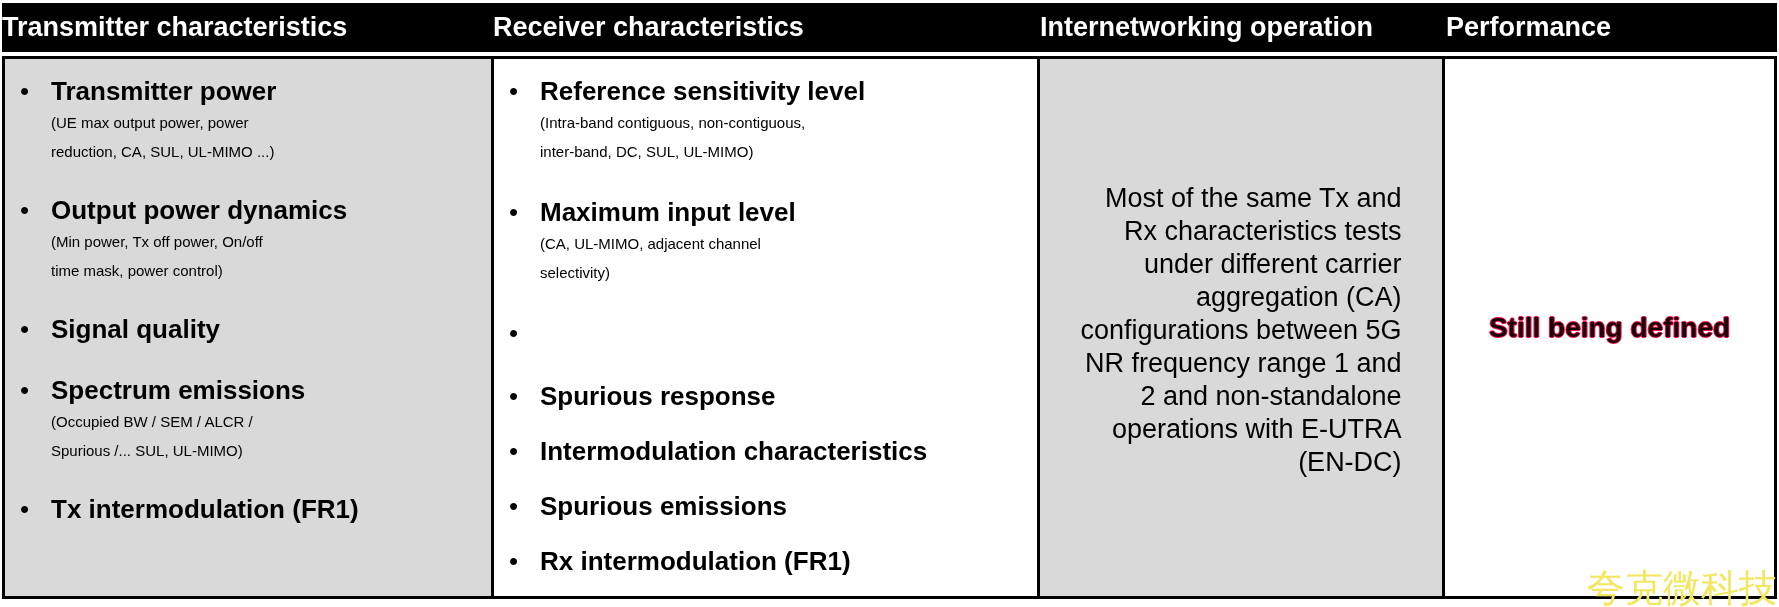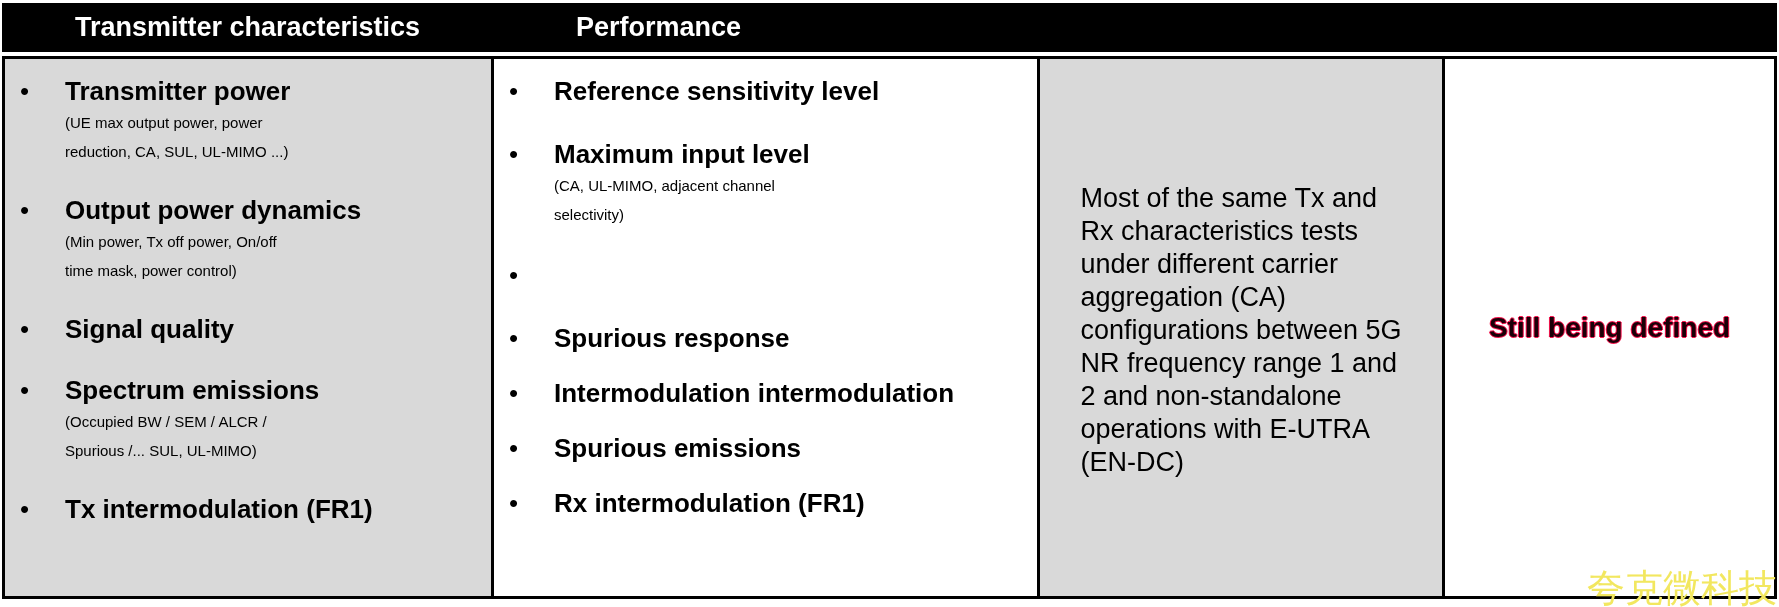--- a/index.html
+++ b/index.html
@@ -7,21 +7,21 @@
   .page {
     position:relative; width:1779px; height:607px;
     background:#ffffff; overflow:hidden;
     font-family:"Liberation Sans", sans-serif; color:#000;
   }
   .tbl { position:absolute; left:2px; top:3px; width:1775px; }
   .thead {
     display:flex; background:#000000; height:49px; align-items:center;
   }
   .th {
-    color:#ffffff; font-size:27px; font-weight:bold; text-align:center;
+    color:#ffffff; font-size:27px; font-weight:bold; text-align:left;
     line-height:49px; white-space:nowrap; overflow:hidden;
   }
   .c0{width:491px} .c1{width:547px} .c2{width:406px} .c3{width:331px}
   .tbody {
     display:flex; margin-top:4px; height:543px;
     border:3px solid #000000; background:#ffffff;
   }
   .td { border-right:3px solid #000000; height:100%; }
   .td:last-child { border-right:none; }
   .b0{width:489px; background:#d9d9d9;}
@@ -29,46 +29,48 @@
   .b2{width:405px; background:#d9d9d9; display:flex; align-items:center; justify-content:center;}
   .b3{flex:1; background:#ffffff; display:flex; align-items:center; justify-content:center;}
   .bcell { padding:16px 6px 0 12px; }
   .item { display:flex; margin-bottom:22px; }
   .b0 .item { margin-bottom:28px; }
   .b1 .item.has-det { margin-bottom:30px; }
   .bullet {
     flex:0 0 34px; font-size:26px; line-height:33px; padding-left:3px;
     color:#000;
   }
-  .itxt { flex:1; min-width:0;margin-left:14px; }
+  .itxt { flex:1; min-width:0; }
   .ttl { font-size:26px; font-weight:bold; line-height:33px; white-space:nowrap; }
   .det { font-size:15px; line-height:29px; white-space:pre-line; }
   .det:empty { display:none; }
   .para {
-    font-size:27px; line-height:33px; text-align:left; white-space:pre-line;
+    font-size:27px; line-height:33px; text-align:right; white-space:pre-line;
     padding:0 4px;
     margin-top:6px;
   }
   .perf {
     font-size:28px; font-weight:bold; color:#1a0008; text-align:right;
     text-shadow: 1px 0 0 #f5164f, -1px 0 0 #f5164f, 0 1px 0 #f5164f, 0 -1px 0 #f5164f;
   }
   .watermark {
     position:absolute; right:2px; bottom:-2px; z-index:5;
     font-size:38px; line-height:1.05; color:#f2e75f; white-space:nowrap;
   }
 </style>
 </head>
 <body>
 
 <div class="page">
   <div class="tbl">
 
     <div class="thead">
       <div class="th c0">Transmitter characteristics</div>
+      <div class="th c1">Receiver characteristics</div>
+      <div class="th c2">Internetworking operation</div>
       <div class="th c3">Performance</div>
     </div>
 
     <div class="tbody">
 
       <div class="td b0 bcell">
         <div class="item">
           <span class="bullet">•</span>
           <div class="itxt">
             <div class="ttl">Transmitter power</div>
@@ -104,20 +106,22 @@
             <div class="ttl">Tx intermodulation (FR1)</div>
           </div>
         </div>
       </div>
 
       <div class="td b1 bcell">
         <div class="item has-det">
           <span class="bullet">•</span>
           <div class="itxt">
             <div class="ttl">Reference sensitivity level</div>
+            <div class="det">(Intra-band contiguous, non-contiguous,
+inter-band, DC, SUL, UL-MIMO)</div>
           </div>
         </div>
         <div class="item has-det">
           <span class="bullet">•</span>
           <div class="itxt">
             <div class="ttl">Maximum input level</div>
             <div class="det">(CA, UL-MIMO, adjacent channel
 selectivity)</div>
           </div>
         </div>
@@ -128,21 +132,21 @@
         </div>
         <div class="item">
           <span class="bullet">•</span>
           <div class="itxt">
             <div class="ttl">Spurious response</div>
           </div>
         </div>
         <div class="item">
           <span class="bullet">•</span>
           <div class="itxt">
-            <div class="ttl">Intermodulation intermodulation</div>
+            <div class="ttl">Intermodulation characteristics</div>
           </div>
         </div>
         <div class="item">
           <span class="bullet">•</span>
           <div class="itxt">
             <div class="ttl">Spurious emissions</div>
           </div>
         </div>
         <div class="item">
           <span class="bullet">•</span>

